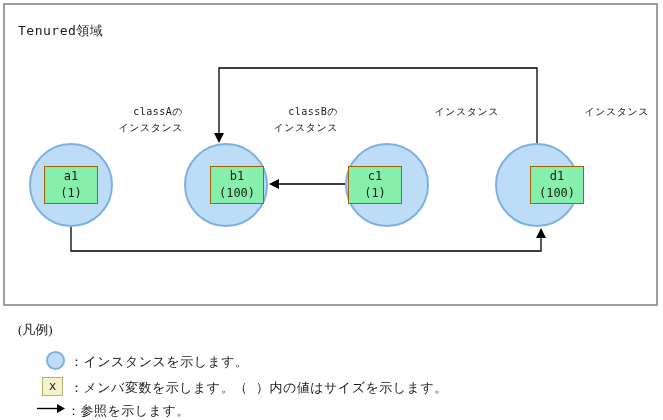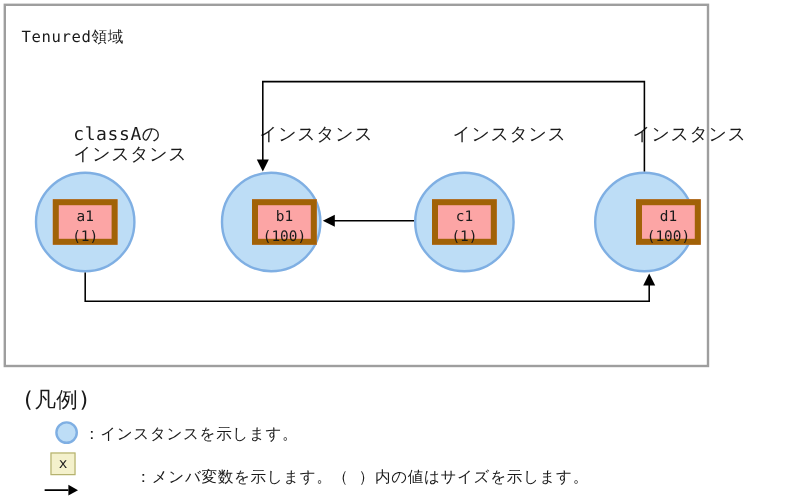--- a/index.html
+++ b/index.html
@@ -2,76 +2,77 @@
 <html><head>
 <meta charset="utf-8">
 <style>
   html,body{margin:0;padding:0;background:#fff;}
   .canvas{
     position:relative;width:663px;height:420px;background:#ffffff;overflow:hidden;
     font-family:"DejaVu Sans Mono","DejaVu Sans",sans-serif;color:#1a1a1a;
   }
   
   .tenured-box{
-    position:absolute;left:3px;top:3px;width:588px;height:303px;
+    position:absolute;left:3px;top:3px;width:655px;height:303px;
     border:2px solid #9e9e9e;box-sizing:border-box;background:#ffffff;
   }
   .tenured-title{position:absolute;left:13px;top:17px;font-size:13px;letter-spacing:0.5px;}
   
   .circle{
     position:absolute;top:143px;width:84px;height:84px;border-radius:50%;
     background:#bdddf6;border:2px solid #7fafe3;box-sizing:border-box;
   }
   .circle.na{left:29px}.circle.nb{left:184px}.circle.nc{left:345px}.circle.nd{left:495px}
   
   .mbox{
     position:absolute;top:166px;width:54px;height:38px;box-sizing:border-box;
-    background:#fca5a5;border:5px solid #a16207;
+    background:#86efac;border:1px solid #a16207;
     text-align:center;font-size:12px;line-height:17px;padding-top:1px;
   }
-  .mbox.na{left:44px}.mbox.nb{left:210px}.mbox.nc{left:360px}.mbox.nd{left:530px}
+  .mbox.na{left:44px}.mbox.nb{left:210px}.mbox.nc{left:348px}.mbox.nd{left:530px}
   
   .nlabel{
-    position:absolute;top:104px;width:122px;text-align:left;
-    font-size:15px;line-height:16px;letter-spacing:0.5px;
+    position:absolute;top:104px;width:122px;text-align:right;
+    font-size:10px;line-height:16px;letter-spacing:0.5px;
   }
   .nlabel.na{left:61px}.nlabel.nb{left:216px}.nlabel.nc{left:377px}.nlabel.nd{left:527px}
   
   .arrows{position:absolute;left:0;top:0;width:663px;height:420px;pointer-events:none;}
   
-  .legend-title{position:absolute;left:18px;top:321px;font-size:18px;}
+  .legend-title{position:absolute;left:18px;top:321px;font-size:13px;font-family:Liberation Serif, serif;}
   .legend-text{position:absolute;font-size:13px;letter-spacing:0.5px;}
   .lg-circle{
     position:absolute;left:46px;top:351px;width:19px;height:19px;border-radius:50%;
     background:#bdddf6;border:2px solid #7fafe3;box-sizing:border-box;
   }
   .lg-box{
     position:absolute;left:42px;top:377px;width:21px;height:19px;box-sizing:border-box;
     background:#f4f1cc;border:1px solid #b5b26f;text-align:center;
     font-size:12px;line-height:17px;
   }
   .lg-arrow{position:absolute;left:37px;top:403px;}
   .t-row1{left:70px;top:353px;}
-  .t-row2{left:70px;top:389px;margin-left:43px;}
+  .t-row2{left:70px;top:379px;}
   .t-row3{left:67px;top:402px;}
 </style>
 </head>
 <body>
 
 <div class="canvas">
 
   <div class="tenured-box">
     <div class="tenured-title">Tenured領域</div>
   </div>
 
   <div class="nlabel na">
     <div>classAの</div>
     <div>インスタンス</div>
   </div>
   <div class="nlabel nb">
+    <div>classBの</div>
     <div>インスタンス</div>
   </div>
   <div class="nlabel nc">
     <div>インスタンス</div>
   </div>
   <div class="nlabel nd">
     <div>インスタンス</div>
   </div>
 
   <div class="circle na"></div>
@@ -118,14 +119,15 @@
 
   <div class="lg-box">
     <span>x</span>
   </div>
   <div class="legend-text t-row2">：メンバ変数を示します。（ ）内の値はサイズを示します。</div>
 
   <svg class="lg-arrow" width="29" height="11" viewBox="0 0 29 11" xmlns="http://www.w3.org/2000/svg">
     <line x1="0" y1="5.5" x2="20" y2="5.5" stroke="#000" stroke-width="1.4"></line>
     <polygon points="20,1 20,10 28,5.5" fill="#000"></polygon>
   </svg>
+  <div class="legend-text t-row3">：参照を示します。</div>
 
 </div>
 
 </body></html>

